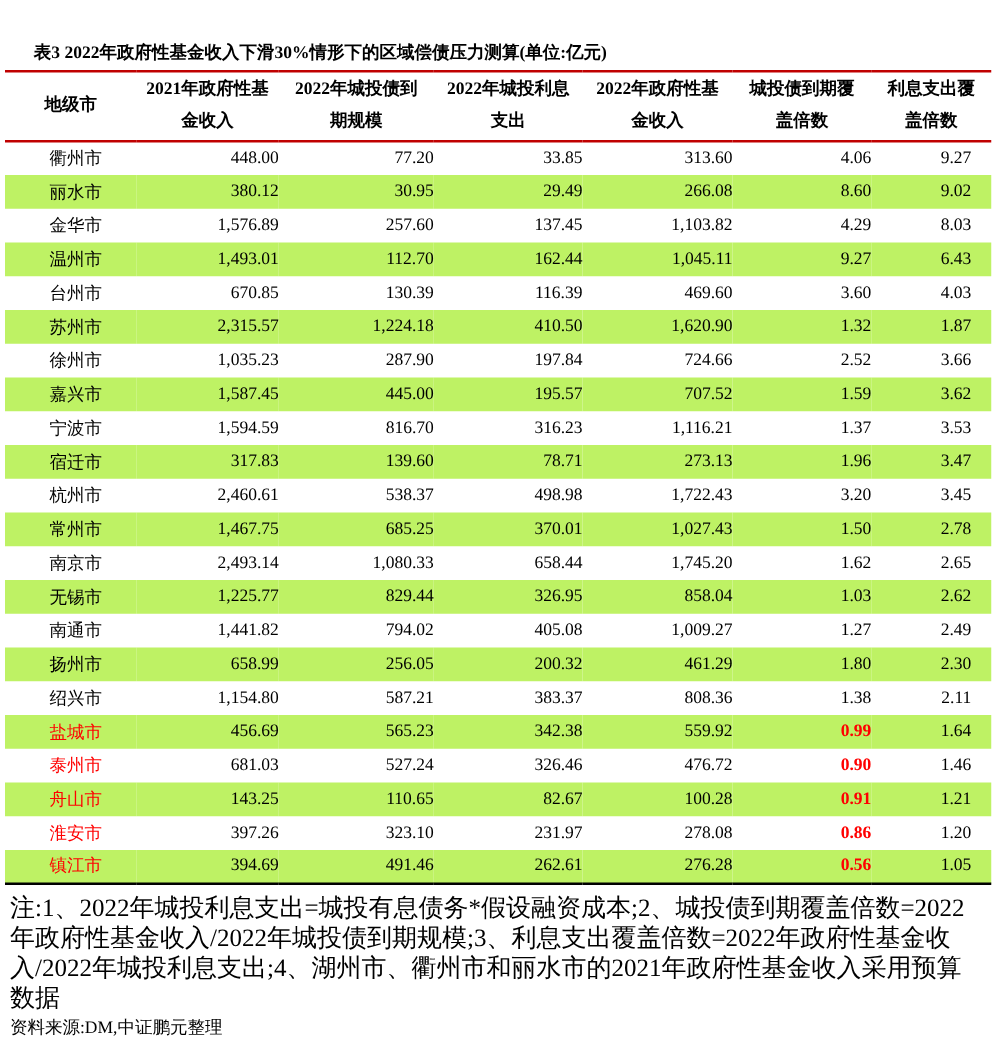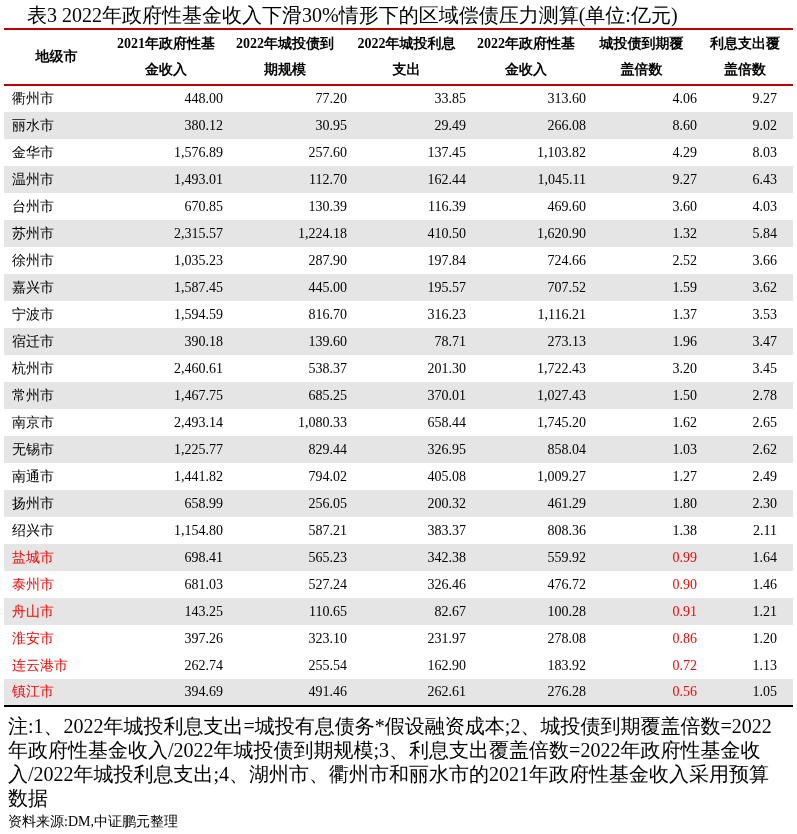--- a/index.html
+++ b/index.html
@@ -6,24 +6,25 @@
   html, body { margin: 0; padding: 0; }
   body {
     width: 797px;
     background: #ffffff;
     color: #000000;
     font-family: "Liberation Serif", "DejaVu Serif", serif;
   }
   .page { padding: 3px 4px 0 4px; }
 
   .title {
-    font-weight: normal;
-    font-size: 20px;
+    font-weight: bold;
+    font-size: 14px;
     line-height: 20px;
     padding: 2px 0 3px 23px;
+    margin-top: 28px;
   }
 
   table {
     border-collapse: collapse;
     table-layout: fixed;
     width: 789px;
   }
   thead tr {
     border-top: 2px solid #c00000;
     border-bottom: 2px solid #c00000;
@@ -36,26 +37,26 @@
     padding: 0;
     white-space: pre-line;
     line-height: 26px;
   }
   tbody { border-bottom: 2.5px solid #000000; }
   td {
     height: 27px;
     font-size: 14px;
     padding: 0;
   }
-  td.city { text-align: left; padding-left: 8px; }
+  td.city { text-align: center; padding-left: 8px; }
   td.num  { text-align: right; }
   td.num:last-child { padding-right: 16px; }
-  tr.alt { background: #e5e5e5; }
+  tr.alt { background: #bef264; }
   tr.hl td.city { color: #ff0000; }
-  td.red { color: #ff0000; }
+  td.red { color: #ff0000; font-weight: bold; }
 
   .notes {
     font-size: 20px;
     line-height: 24px;
     padding: 7px 4px 0 4px;
   }
   .source {
     font-size: 14px;
     line-height: 24px;
     padding: 0 4px 6px 4px;
@@ -141,21 +142,21 @@
     <td class="num">3.60</td>
     <td class="num">4.03</td>
   </tr>
         <tr class="alt">
     <td class="city">苏州市</td>
     <td class="num">2,315.57</td>
     <td class="num">1,224.18</td>
     <td class="num">410.50</td>
     <td class="num">1,620.90</td>
     <td class="num">1.32</td>
-    <td class="num">5.84</td>
+    <td class="num">1.87</td>
   </tr>
         <tr>
     <td class="city">徐州市</td>
     <td class="num">1,035.23</td>
     <td class="num">287.90</td>
     <td class="num">197.84</td>
     <td class="num">724.66</td>
     <td class="num">2.52</td>
     <td class="num">3.66</td>
   </tr>
@@ -172,32 +173,32 @@
     <td class="city">宁波市</td>
     <td class="num">1,594.59</td>
     <td class="num">816.70</td>
     <td class="num">316.23</td>
     <td class="num">1,116.21</td>
     <td class="num">1.37</td>
     <td class="num">3.53</td>
   </tr>
         <tr class="alt">
     <td class="city">宿迁市</td>
-    <td class="num">390.18</td>
+    <td class="num">317.83</td>
     <td class="num">139.60</td>
     <td class="num">78.71</td>
     <td class="num">273.13</td>
     <td class="num">1.96</td>
     <td class="num">3.47</td>
   </tr>
         <tr>
     <td class="city">杭州市</td>
     <td class="num">2,460.61</td>
     <td class="num">538.37</td>
-    <td class="num">201.30</td>
+    <td class="num">498.98</td>
     <td class="num">1,722.43</td>
     <td class="num">3.20</td>
     <td class="num">3.45</td>
   </tr>
         <tr class="alt">
     <td class="city">常州市</td>
     <td class="num">1,467.75</td>
     <td class="num">685.25</td>
     <td class="num">370.01</td>
     <td class="num">1,027.43</td>
@@ -244,21 +245,21 @@
     <td class="city">绍兴市</td>
     <td class="num">1,154.80</td>
     <td class="num">587.21</td>
     <td class="num">383.37</td>
     <td class="num">808.36</td>
     <td class="num">1.38</td>
     <td class="num">2.11</td>
   </tr>
         <tr class="alt hl">
     <td class="city">盐城市</td>
-    <td class="num">698.41</td>
+    <td class="num">456.69</td>
     <td class="num">565.23</td>
     <td class="num">342.38</td>
     <td class="num">559.92</td>
     <td class="num red">0.99</td>
     <td class="num">1.64</td>
   </tr>
         <tr class="hl">
     <td class="city">泰州市</td>
     <td class="num">681.03</td>
     <td class="num">527.24</td>
@@ -278,29 +279,20 @@
   </tr>
         <tr class="hl">
     <td class="city">淮安市</td>
     <td class="num">397.26</td>
     <td class="num">323.10</td>
     <td class="num">231.97</td>
     <td class="num">278.08</td>
     <td class="num red">0.86</td>
     <td class="num">1.20</td>
   </tr>
-        <tr class="hl">
-    <td class="city">连云港市</td>
-    <td class="num">262.74</td>
-    <td class="num">255.54</td>
-    <td class="num">162.90</td>
-    <td class="num">183.92</td>
-    <td class="num red">0.72</td>
-    <td class="num">1.13</td>
-  </tr>
         <tr class="alt hl">
     <td class="city">镇江市</td>
     <td class="num">394.69</td>
     <td class="num">491.46</td>
     <td class="num">262.61</td>
     <td class="num">276.28</td>
     <td class="num red">0.56</td>
     <td class="num">1.05</td>
   </tr>
       </tbody>

